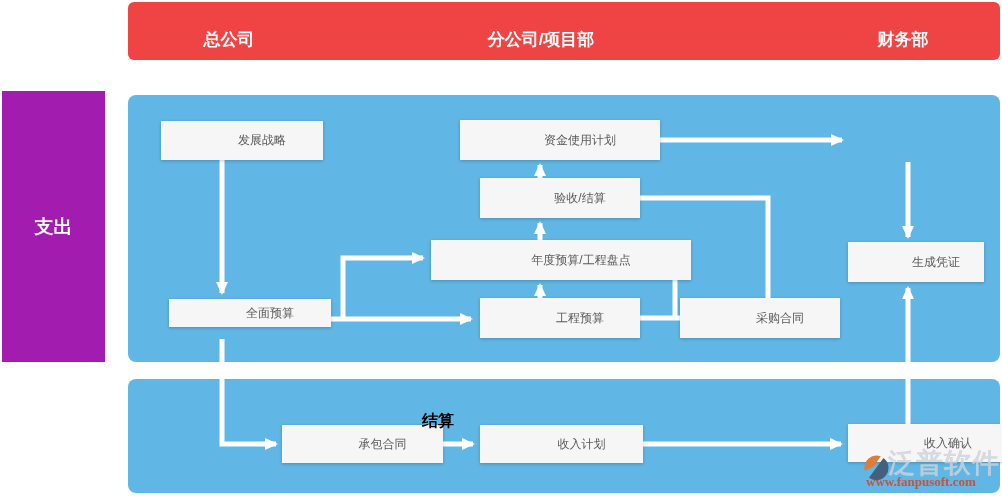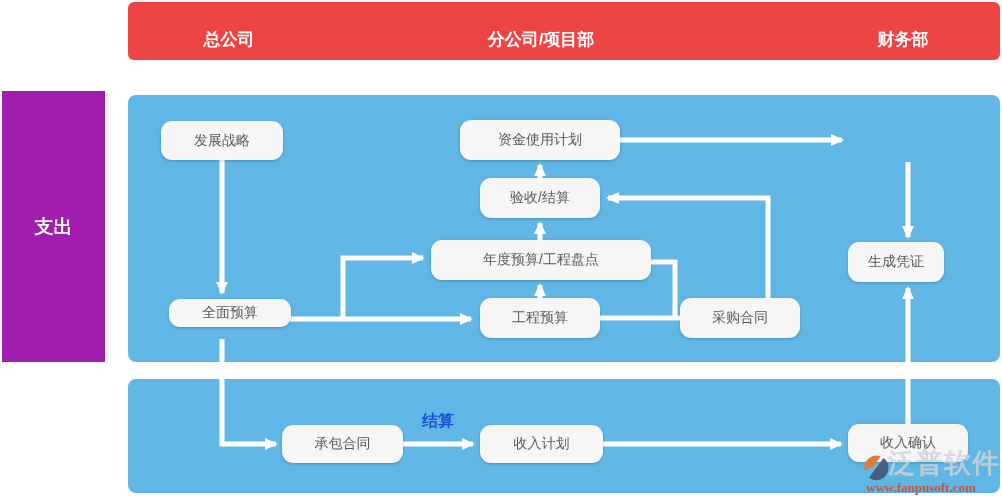--- a/index.html
+++ b/index.html
@@ -35,45 +35,45 @@
   }
   .panel-expense{top:95px;height:267px;}
   .panel-income{top:379px;height:114px;}
 
   
   .arrows{position:absolute;left:0;top:0;width:1002px;height:496px;pointer-events:none;}
   .arrows polyline{fill:none;stroke:#ffffff;stroke-width:5;}
 
   
   .node{
-    position:absolute;background:#f6f6f6;border-radius:11px;
+    position:absolute;background:#f6f6f6;border-radius:0;
     box-shadow:0 1px 3px rgba(0,0,0,0.22);
-    color:#595959;font-size:14px;
+    color:#595959;font-size:12px;
     display:flex;align-items:center;justify-content:center;
-    white-space:nowrap;z-index:3;
+    white-space:nowrap;z-index:3;padding-left:40px;
   }
 
   
   .edge-label{
     position:absolute;left:438px;top:411px;transform:translateX(-50%);
-    color:#1d4ed8;font-size:16px;font-weight:bold;z-index:4;white-space:nowrap;
+    color:#000000;font-size:16px;font-weight:bold;z-index:4;white-space:nowrap;
   }
 
   
   .watermark{position:absolute;left:858px;top:445px;width:144px;height:48px;z-index:9;}
   .wm-logo{position:absolute;left:3px;top:7px;}
   .wm-brand{
     position:absolute;left:30px;top:0px;
     font-size:27px;font-weight:bold;letter-spacing:1px;
     color:rgba(205,211,218,0.82);white-space:nowrap;
   }
   .wm-url{
     position:absolute;left:8px;top:29px;
     font-family:"Liberation Serif","DejaVu Serif",serif;
-    font-size:13px;font-weight:bold;color:#c2553e;white-space:nowrap;margin-top:6px;
+    font-size:13px;font-weight:bold;color:#c2553e;white-space:nowrap;
   }
 </style>
 </head>
 <body>
 
 <div class="page">
 
   <div class="header">
     <span class="hcol" style="left:101px">总公司</span>
     <span class="hcol" style="left:413px">分公司/项目部</span>

